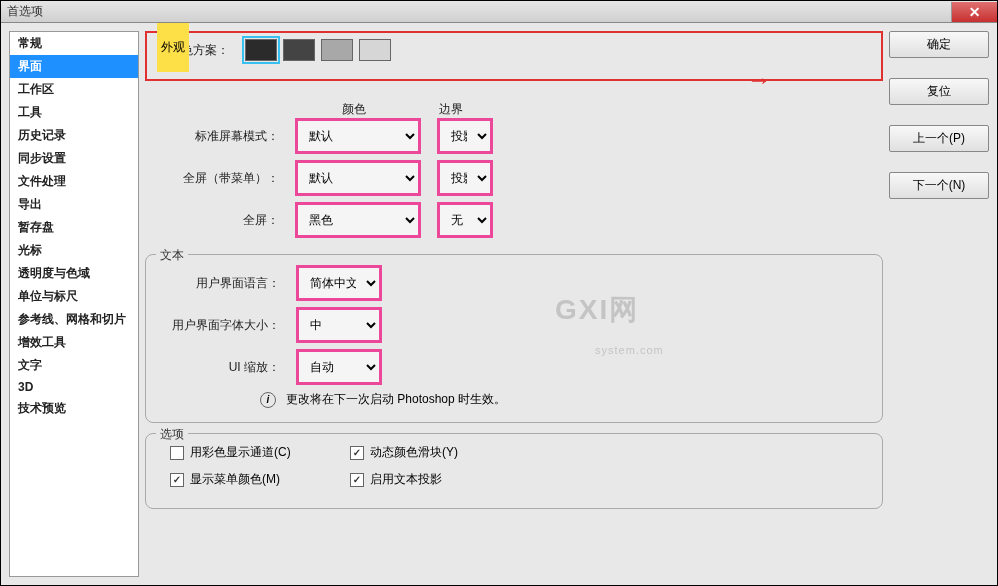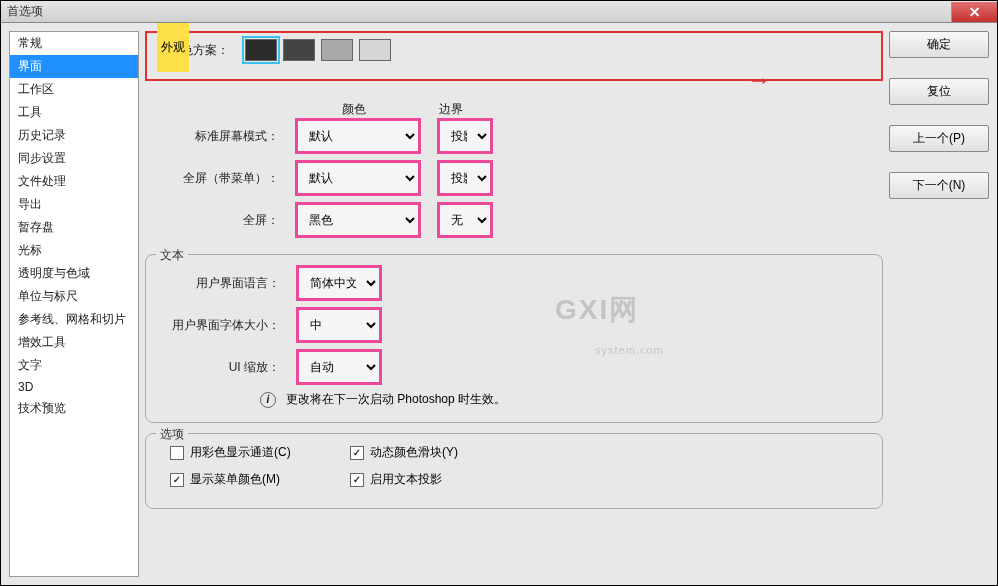--- a/index.html
+++ b/index.html
@@ -3,21 +3,21 @@
   <meta charset="utf-8">
   <style>
     * { box-sizing: border-box; margin: 0; padding: 0; font-family: "Microsoft YaHei", "SimSun", sans-serif; font-size: 12px; }
     body { background: #3a3a3a; }
     .window { width: 998px; height: 586px; background: #000; position: relative; border: 1px solid #000; }
     .titlebar { height: 22px; background: linear-gradient(#e6e6e6, #d0d0d0); display: flex; align-items: center; justify-content: space-between; padding-left: 6px; border-bottom: 1px solid #888; }
     .titlebar .title { color: #333; }
     .close-btn { width: 46px; height: 20px; background: linear-gradient(#e07070, #c83030); color: #fff; display: flex; align-items: center; justify-content: center; font-size: 14px; font-weight: bold; border-left: 1px solid #999; cursor: pointer; }
     .content { display: flex; height: calc(100% - 22px); background: #e8e8e8; padding: 8px; gap: 6px; }
     .sidebar { width: 130px; background: #fff; border: 1px solid #999; overflow-y: auto; }
-    .sidebar-item { padding: 3px 8px; cursor: pointer; color: #222; }
+    .sidebar-item { padding: 3px 8px; cursor: pointer; color: #222; font-weight: bold; }
     .sidebar-item.selected { background: #1e90ff; color: #fff; }
     .main { flex: 1; position: relative; }
     .right-col { width: 100px; display: flex; flex-direction: column; gap: 20px; }
     .btn { background: linear-gradient(#f8f8f8, #e0e0e0); border: 1px solid #888; padding: 4px 0; text-align: center; cursor: pointer; border-radius: 2px; }
     .fieldset { border: 1px solid #aaa; border-radius: 8px; margin-bottom: 10px; padding: 10px 14px 14px 14px; position: relative; }
     .fieldset .legend { position: absolute; top: -8px; left: 10px; background: #e8e8e8; padding: 0 4px; color: #333; }
     .row { display: flex; align-items: center; margin-bottom: 6px; gap: 16px; }
     .row-label { width: 120px; text-align: right; color: #222; }
     .swatch-row { display: flex; gap: 6px; align-items: center; }
     .swatch { width: 32px; height: 22px; border: 1px solid #666; cursor: pointer; }

